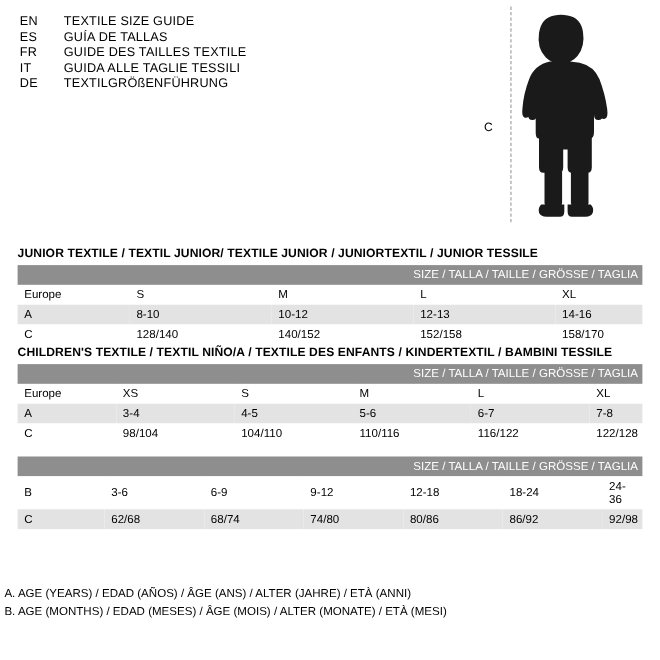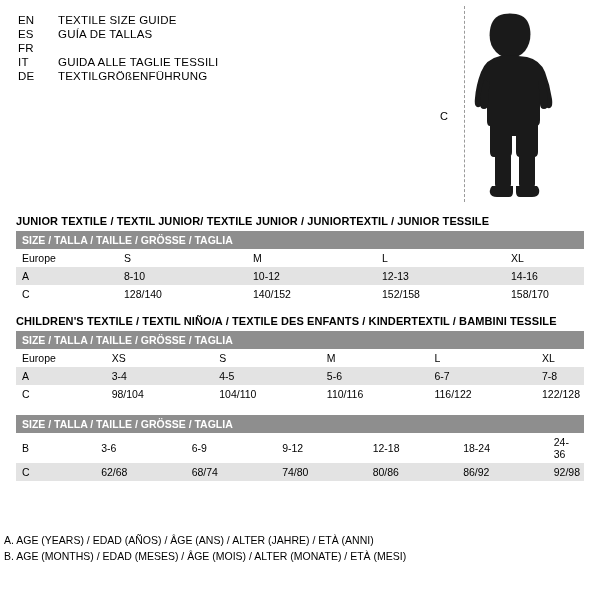--- a/index.html
+++ b/index.html
@@ -90,22 +90,23 @@
     font-size: 10.5px;
   }
   table.size-table td {
     padding: 3px 4px 3px 6px;
     vertical-align: middle;
     line-height: 1.15;
   }
   tr.head-row td {
     background: #8e8e8e;
     color: #ffffff;
-    font-weight: bold;
+    font-weight: normal;
     font-size: 10.5px;
+    text-align: right;
   }
   tr.shade td {
     background: #e3e3e3;
   }
   tr.plain td {
     background: #ffffff;
     margin-top: 16px;
   }
 
   
@@ -129,20 +130,21 @@
     <div class="lang-row">
       <span class="lang-code">EN</span>
       <span class="lang-text">TEXTILE SIZE GUIDE</span>
     </div>
     <div class="lang-row">
       <span class="lang-code">ES</span>
       <span class="lang-text">GUÍA DE TALLAS</span>
     </div>
     <div class="lang-row">
       <span class="lang-code">FR</span>
+      <span class="lang-text">GUIDE DES TAILLES TEXTILE</span>
     </div>
     <div class="lang-row">
       <span class="lang-code">IT</span>
       <span class="lang-text">GUIDA ALLE TAGLIE TESSILI</span>
     </div>
     <div class="lang-row">
       <span class="lang-code">DE</span>
       <span class="lang-text">TEXTILGRÖßENFÜHRUNG</span>
     </div>
   </div>
@@ -167,21 +169,21 @@
 
         <path d="M79 150 l0 28 q0 4 4 4 l8 0 q4 0 4 -4 l0 -28 z"></path>
 
         <path d="M52 180 q-3 3 -2 7 q1 4 7 4 l12 0 q4 0 4 -5 l0 -6 z"></path>
 
         <path d="M76 180 l0 6 q0 5 4 5 l12 0 q6 0 7 -4 q1 -4 -2 -7 z"></path>
       </g>
     </svg>
   </div>
 
-  <div class="section" style="top: 215px;">
+  <div class="section" style="top: 225px;">
     <div class="section-title">JUNIOR TEXTILE / TEXTIL JUNIOR/ TEXTILE JUNIOR / JUNIORTEXTIL / JUNIOR TESSILE</div>
     <table class="size-table">
       <tbody>
         <tr class="head-row">
           <td colspan="5">SIZE / TALLA / TAILLE / GRÖSSE / TAGLIA</td>
         </tr>
         <tr class="plain">
           <td style="width:92px">Europe</td>
           <td style="width:119px">S</td>
           <td style="width:119px">M</td>

